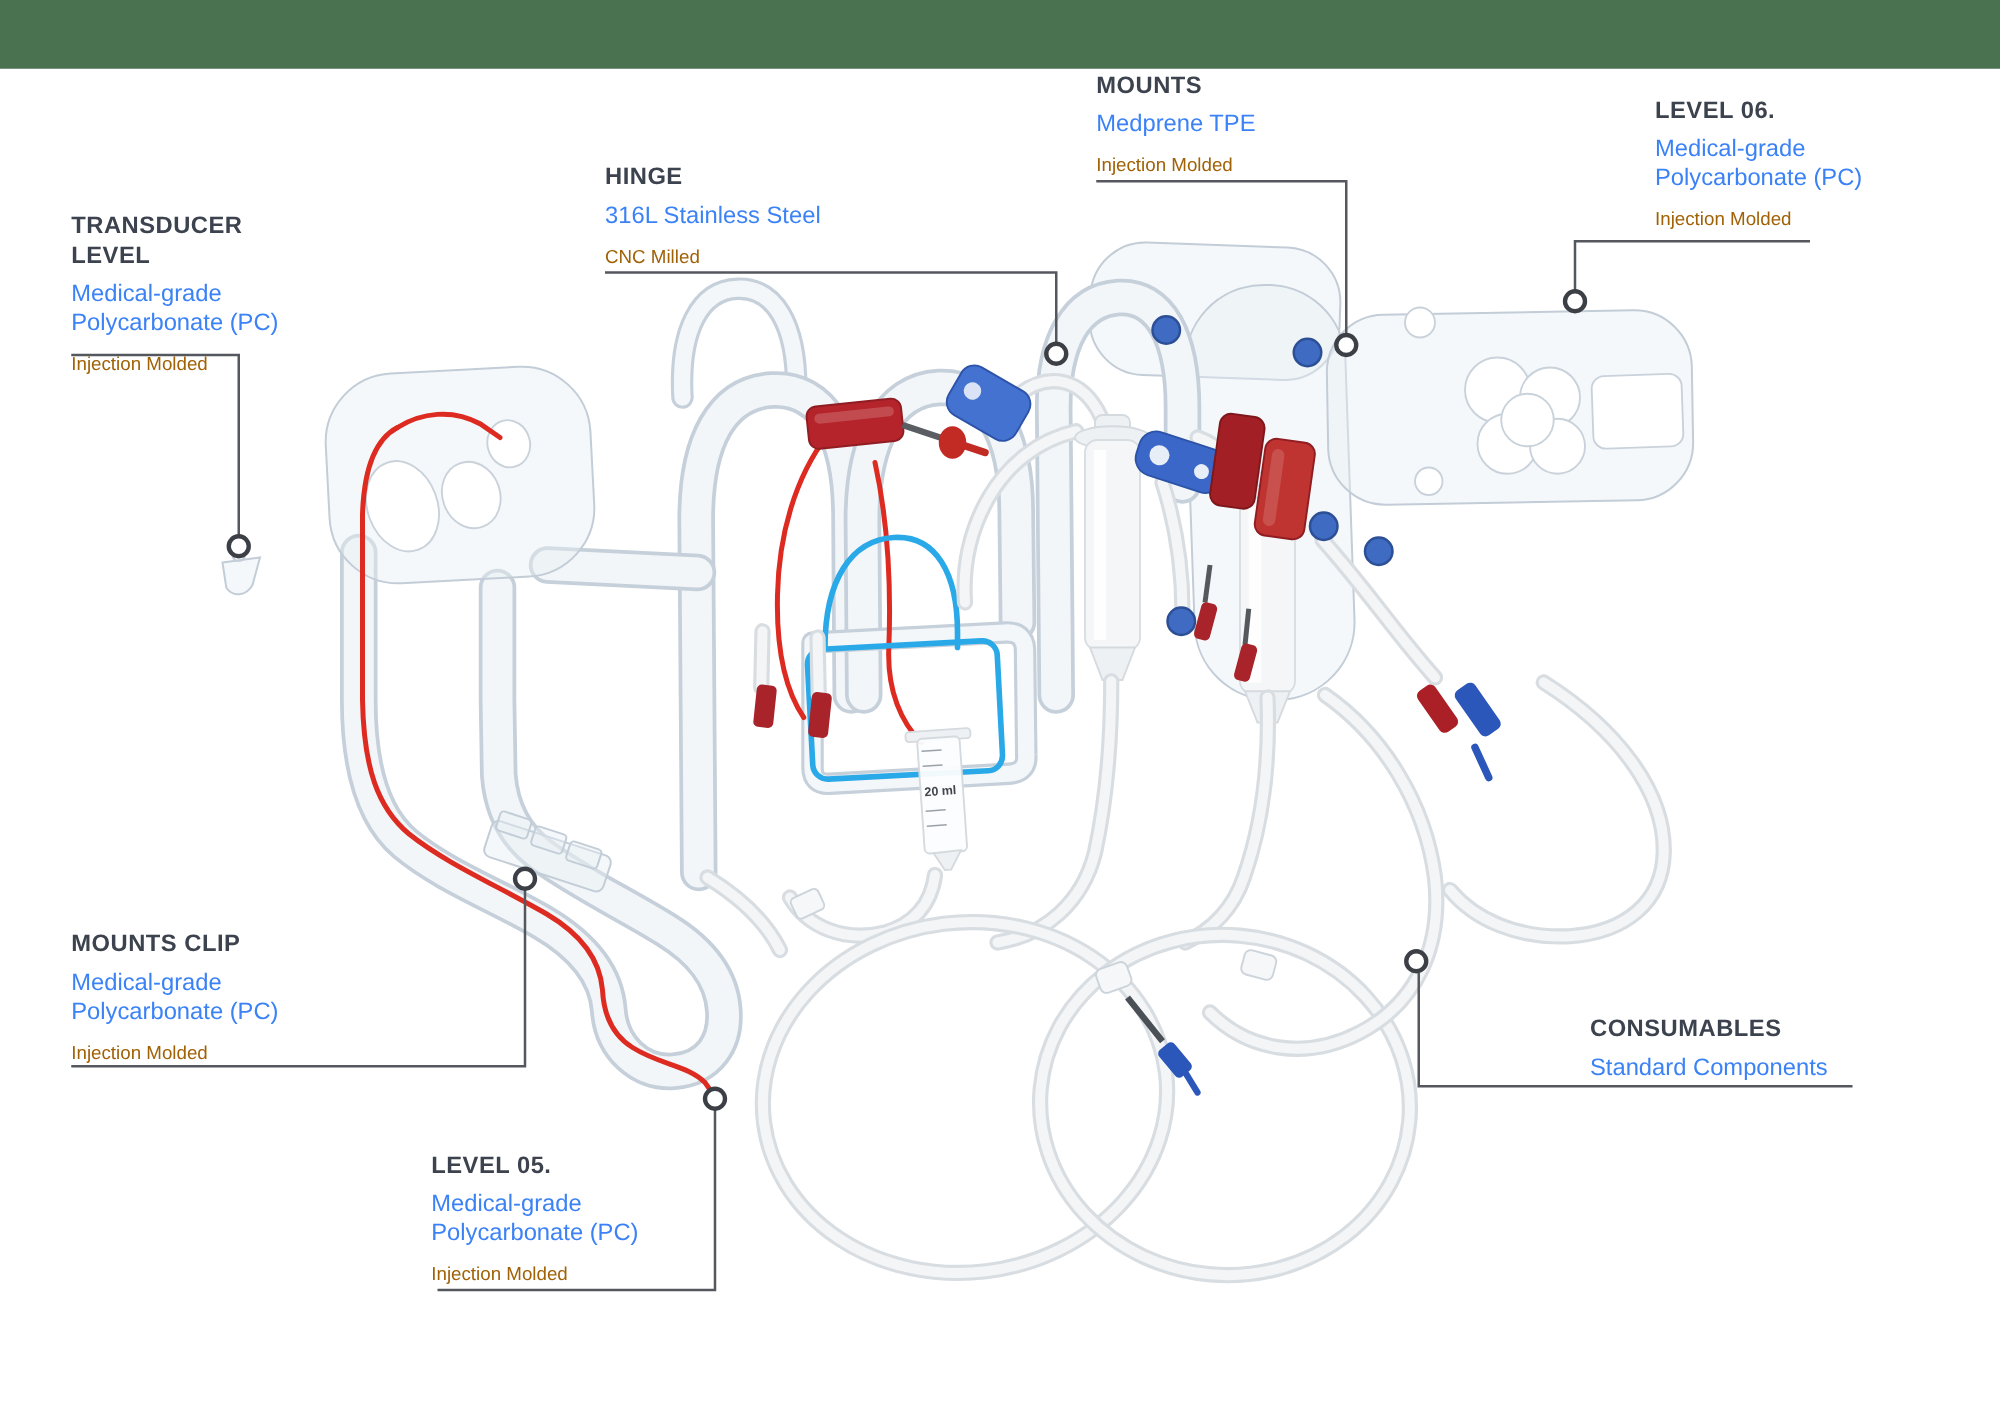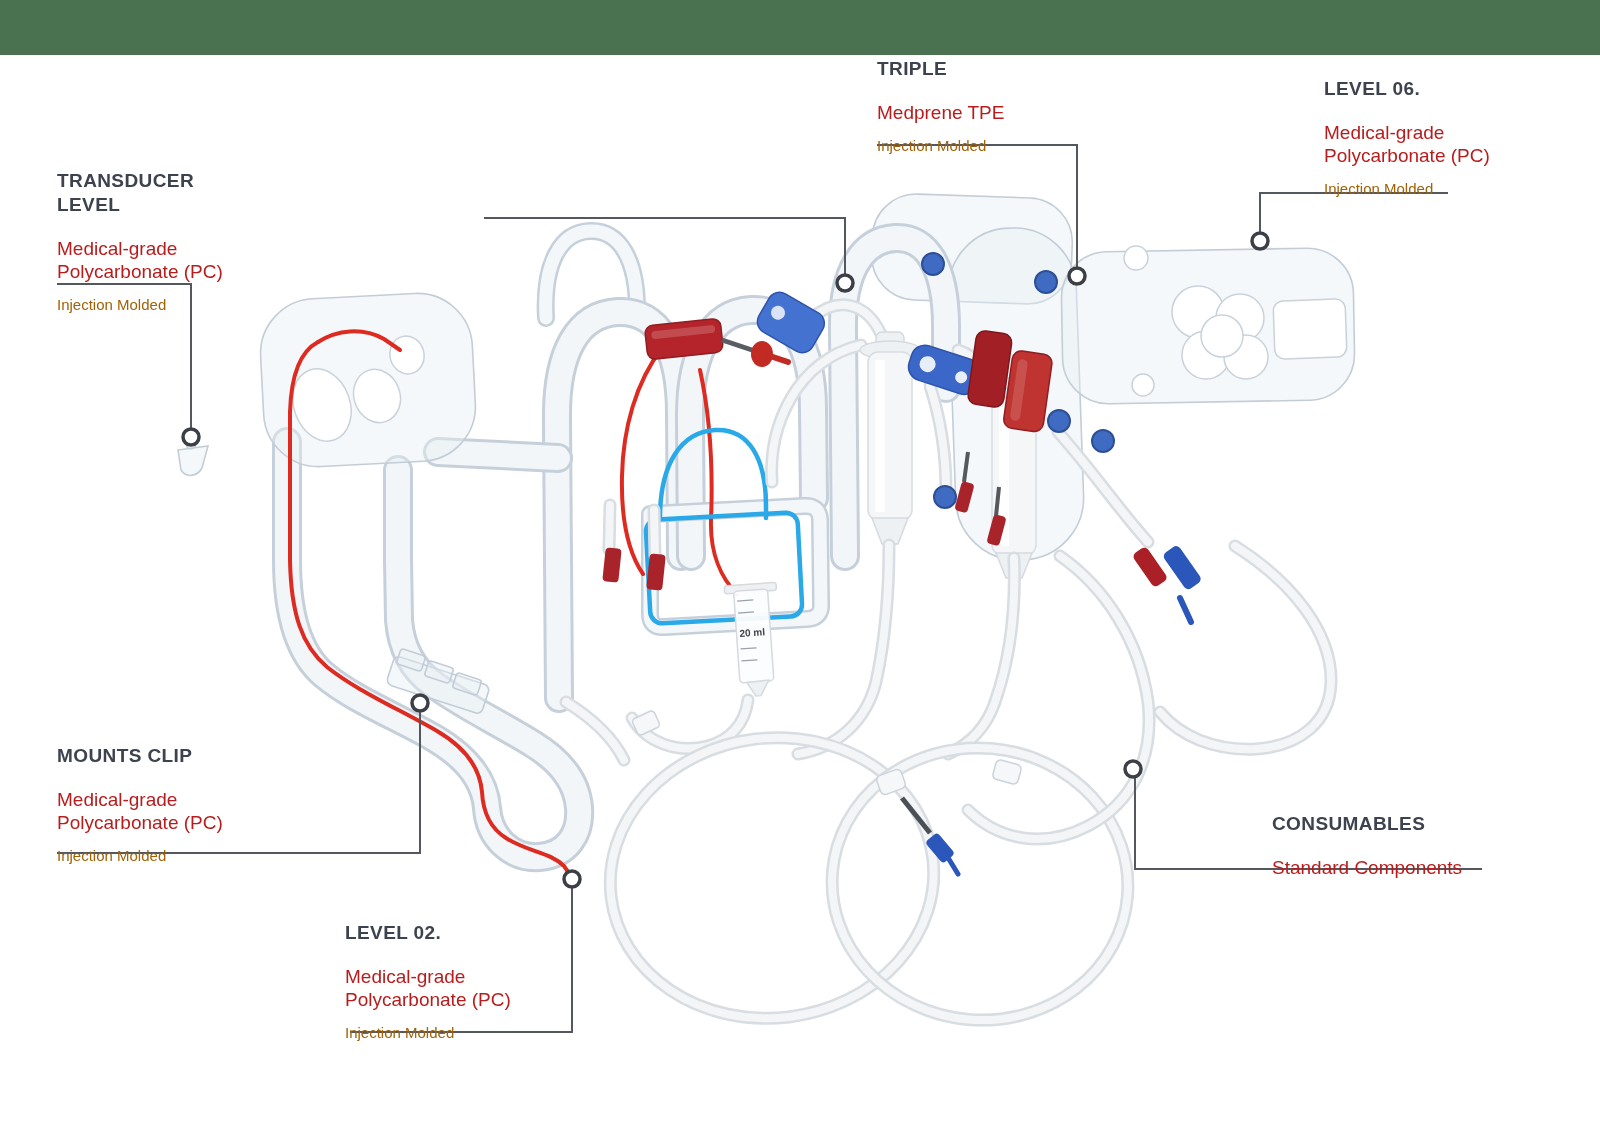--- a/index.html
+++ b/index.html
@@ -2,21 +2,21 @@
 <html><head>
 <meta charset="utf-8">
 <style>
   html,body{margin:0;padding:0;background:#ffffff;}
   .stage{position:relative;width:1600px;height:1131px;background:#ffffff;overflow:hidden;
          font-family:"Liberation Sans",sans-serif;}
   .topbar{position:absolute;left:0;top:0;width:1600px;height:55px;background:#4a7150;}
   .art{position:absolute;left:0;top:0;width:1600px;height:1131px;}
   .callout{position:absolute;}
   .co-title{font-size:19px;font-weight:700;color:#3d434e;line-height:24px;letter-spacing:.4px;}
-  .co-material{font-size:19px;color:#b91c1c;line-height:23px;margin-top:20px;}
+  .co-material{font-size:19px;color:#3b82f6;line-height:23px;margin-top:7px;}
   .co-process{font-size:15px;color:#a16207;line-height:17px;margin-top:13px;}
 
   
   .plate{fill:rgba(231,238,244,.42);stroke:#c3cdd7;stroke-width:1.6;}
   .hole{fill:#ffffff;stroke:#c9d2db;stroke-width:1.5;}
   .ribOut{fill:none;stroke:#c6d0da;stroke-width:30;stroke-linecap:round;stroke-linejoin:round;}
   .ribIn{fill:none;stroke:#f3f6f9;stroke-width:24;stroke-linecap:round;stroke-linejoin:round;}
   .ribOutT{fill:none;stroke:#c6d0da;stroke-width:18;stroke-linecap:round;stroke-linejoin:round;}
   .ribInT{fill:none;stroke:#f4f7fa;stroke-width:13;stroke-linecap:round;stroke-linejoin:round;}
   .tubeOut{fill:none;stroke:#d8dde2;stroke-width:13;stroke-linecap:round;}
@@ -246,41 +246,46 @@
       <circle class="leaderDot" cx="1133" cy="769" r="8"></circle>
     </g>
   </svg>
 
   <div class="callout" style="left:57px;top:169px;width:200px">
     <div class="co-title">TRANSDUCER LEVEL</div>
     <div class="co-material">Medical-grade Polycarbonate (PC)</div>
     <div class="co-process">Injection Molded</div>
   </div>
 
+  <div class="callout" style="left:484px;top:130px;width:240px">
+    <div class="co-title">HINGE</div>
+    <div class="co-material">316L Stainless Steel</div>
+    <div class="co-process">CNC Milled</div>
+  </div>
 
   <div class="callout" style="left:877px;top:57px;width:240px">
-    <div class="co-title">TRIPLE</div>
+    <div class="co-title">MOUNTS</div>
     <div class="co-material">Medprene TPE</div>
     <div class="co-process">Injection Molded</div>
   </div>
 
   <div class="callout" style="left:1324px;top:77px;width:200px">
     <div class="co-title">LEVEL 06.</div>
     <div class="co-material">Medical-grade Polycarbonate (PC)</div>
     <div class="co-process">Injection Molded</div>
   </div>
 
   <div class="callout" style="left:57px;top:744px;width:200px">
     <div class="co-title">MOUNTS CLIP</div>
     <div class="co-material">Medical-grade Polycarbonate (PC)</div>
     <div class="co-process">Injection Molded</div>
   </div>
 
   <div class="callout" style="left:345px;top:921px;width:200px">
-    <div class="co-title">LEVEL 02.</div>
+    <div class="co-title">LEVEL 05.</div>
     <div class="co-material">Medical-grade Polycarbonate (PC)</div>
     <div class="co-process">Injection Molded</div>
   </div>
 
   <div class="callout" style="left:1272px;top:812px;width:230px">
     <div class="co-title">CONSUMABLES</div>
     <div class="co-material">Standard Components</div>
   </div>
 
 </div>

